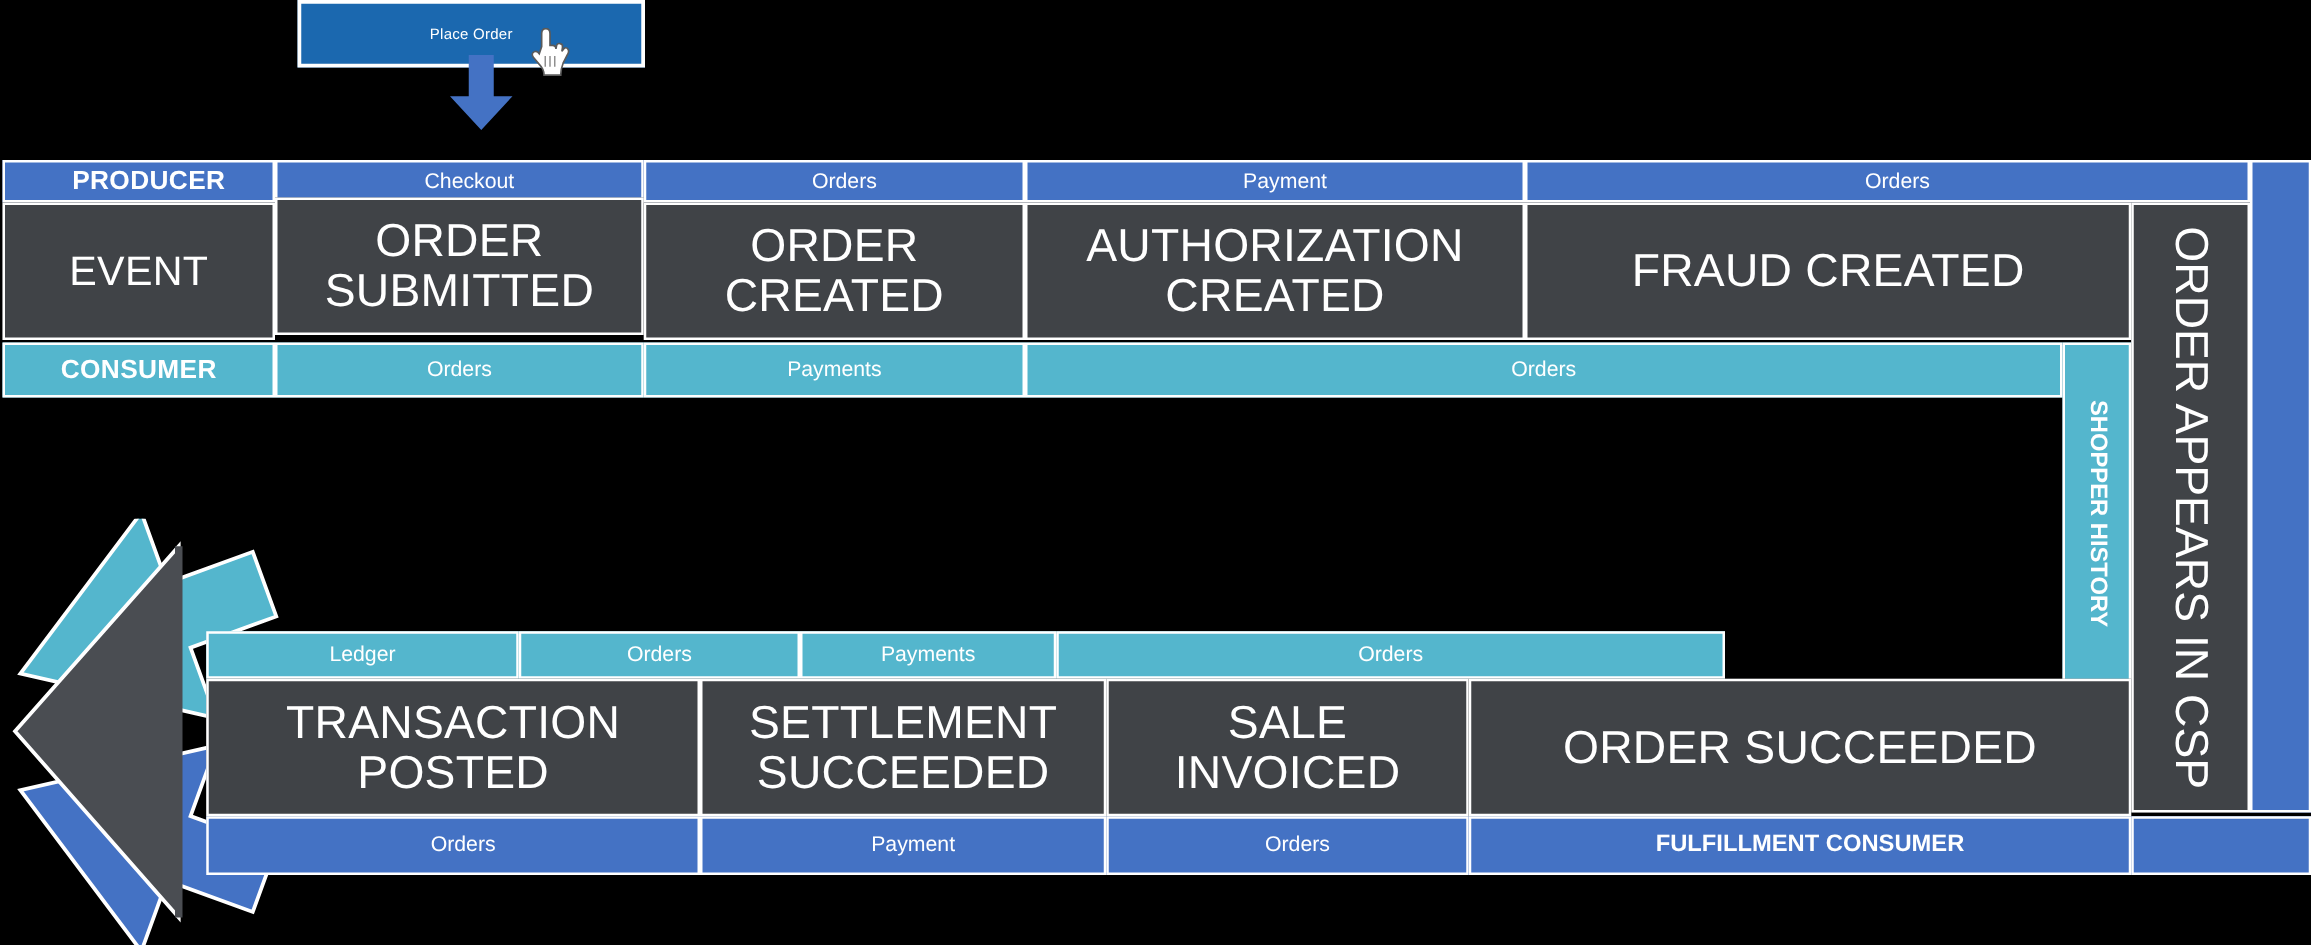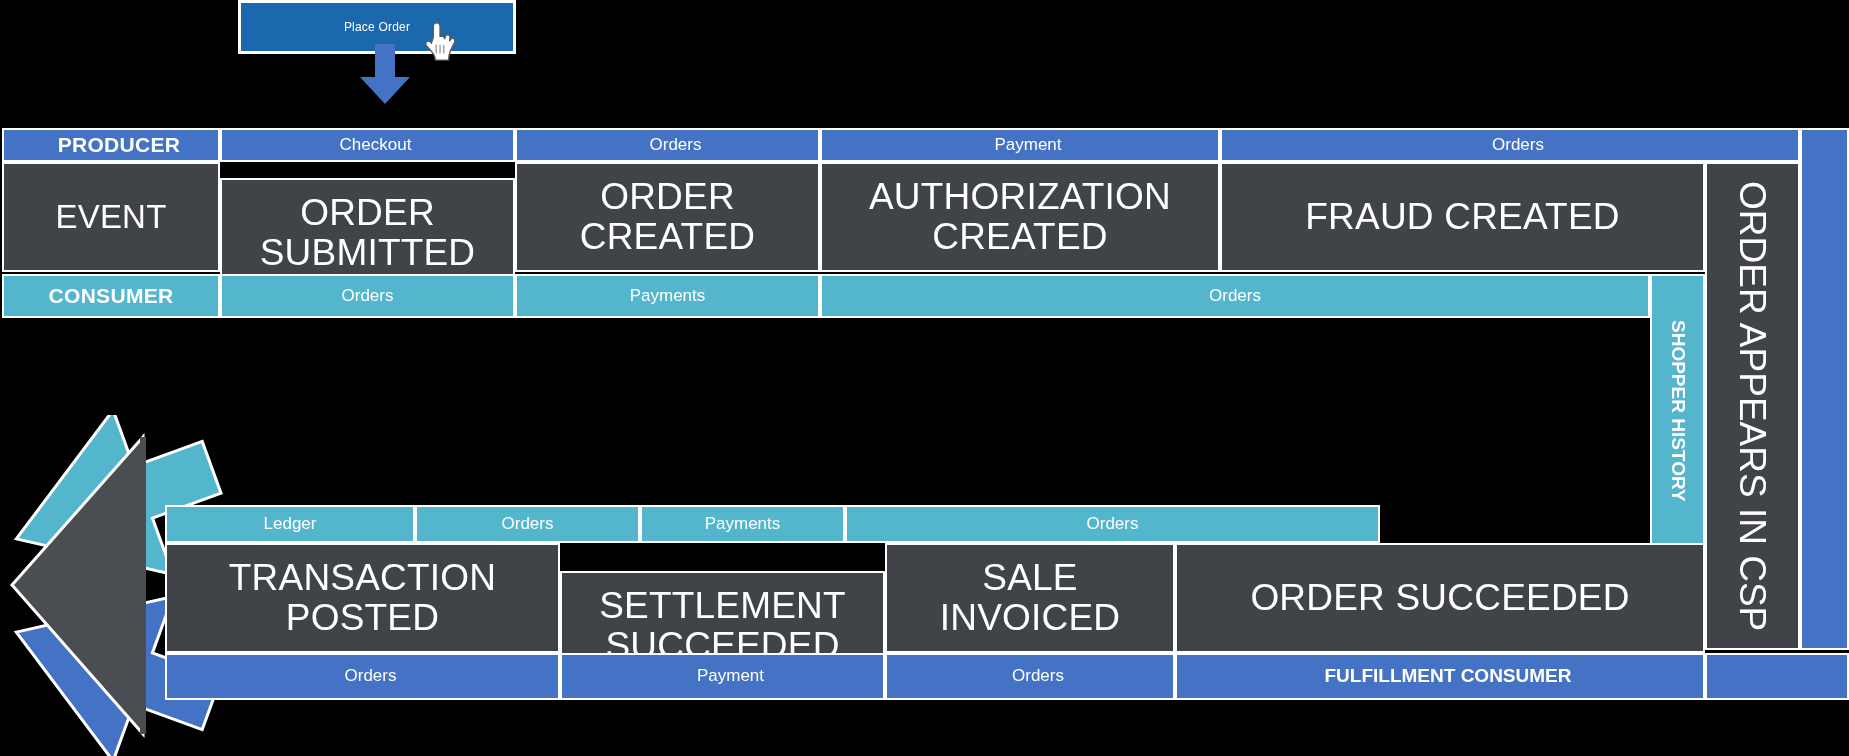--- a/index.html
+++ b/index.html
@@ -55,21 +55,21 @@
   <polygon points="20,0 40,0 40,33 55,33 30,60 5,33 20,33" fill="#4472C4"></polygon>
 </svg>
 
 <div class="abs cell prod hdr-strong" style="left:2px;top:128px;width:218px;height:34px;">PRODUCER</div>
 <div class="abs cell prod hdr" style="left:220px;top:128px;width:295px;height:34px;">Checkout</div>
 <div class="abs cell prod hdr" style="left:515px;top:128px;width:305px;height:34px;">Orders</div>
 <div class="abs cell prod hdr" style="left:820px;top:128px;width:400px;height:34px;">Payment</div>
 <div class="abs cell prod hdr" style="left:1220px;top:128px;width:580px;height:34px;">Orders</div>
 
 <div class="abs cell event evt evt-sm" style="left:2px;top:162px;width:218px;height:110px;">EVENT</div>
-<div class="abs cell event evt" style="left:220px;top:178px;width:295px;height:110px;">ORDER SUBMITTED</div>
+<div class="abs cell event evt" style="left:220px;top:158px;width:295px;height:110px;">ORDER SUBMITTED</div>
 <div class="abs cell event evt" style="left:515px;top:162px;width:305px;height:110px;">ORDER CREATED</div>
 <div class="abs cell event evt" style="left:820px;top:162px;width:400px;height:110px;">AUTHORIZATION CREATED</div>
 <div class="abs cell event evt" style="left:1220px;top:162px;width:485px;height:110px;">FRAUD CREATED</div>
 
 <div class="abs cell cons hdr-strong" style="left:2px;top:274px;width:218px;height:44px;">CONSUMER</div>
 <div class="abs cell cons hdr" style="left:220px;top:274px;width:295px;height:44px;">Orders</div>
 <div class="abs cell cons hdr" style="left:515px;top:274px;width:305px;height:44px;">Payments</div>
 <div class="abs cell cons hdr" style="left:820px;top:274px;width:830px;height:44px;">Orders</div>
 
 <div class="abs cell cons" style="left:1650px;top:274px;width:55px;height:274px;">
@@ -92,21 +92,21 @@
   <polygon points="143,22 143,319 12,170" fill="#4A4D52" stroke="#ffffff" stroke-width="3"></polygon>
   <rect x="140" y="22" width="6" height="297" fill="#4A4D52"></rect>
 </svg>
 
 <div class="abs cell cons hdr" style="left:165px;top:505px;width:250px;height:38px;">Ledger</div>
 <div class="abs cell cons hdr" style="left:415px;top:505px;width:225px;height:38px;">Orders</div>
 <div class="abs cell cons hdr" style="left:640px;top:505px;width:205px;height:38px;">Payments</div>
 <div class="abs cell cons hdr" style="left:845px;top:505px;width:535px;height:38px;">Orders</div>
 
 <div class="abs cell event evt" style="left:165px;top:543px;width:395px;height:110px;">TRANSACTION POSTED</div>
-<div class="abs cell event evt" style="left:560px;top:571px;width:325px;height:110px;">SETTLEMENT SUCCEEDED</div>
+<div class="abs cell event evt" style="left:560px;top:543px;width:325px;height:110px;">SETTLEMENT SUCCEEDED</div>
 <div class="abs cell event evt" style="left:885px;top:543px;width:290px;height:110px;">SALE INVOICED</div>
 <div class="abs cell event evt" style="left:1175px;top:543px;width:530px;height:110px;">ORDER SUCCEEDED</div>
 
 <div class="abs cell prod hdr" style="left:165px;top:653px;width:395px;height:47px;">Orders</div>
 <div class="abs cell prod hdr" style="left:560px;top:653px;width:325px;height:47px;">Payment</div>
 <div class="abs cell prod hdr" style="left:885px;top:653px;width:290px;height:47px;">Orders</div>
 <div class="abs cell prod bar-lbl" style="left:1175px;top:653px;width:530px;height:47px;">FULFILLMENT CONSUMER</div>
 <div class="abs cell prod hdr" style="left:1705px;top:653px;width:144px;height:47px;"></div>
 
 </body></html>

